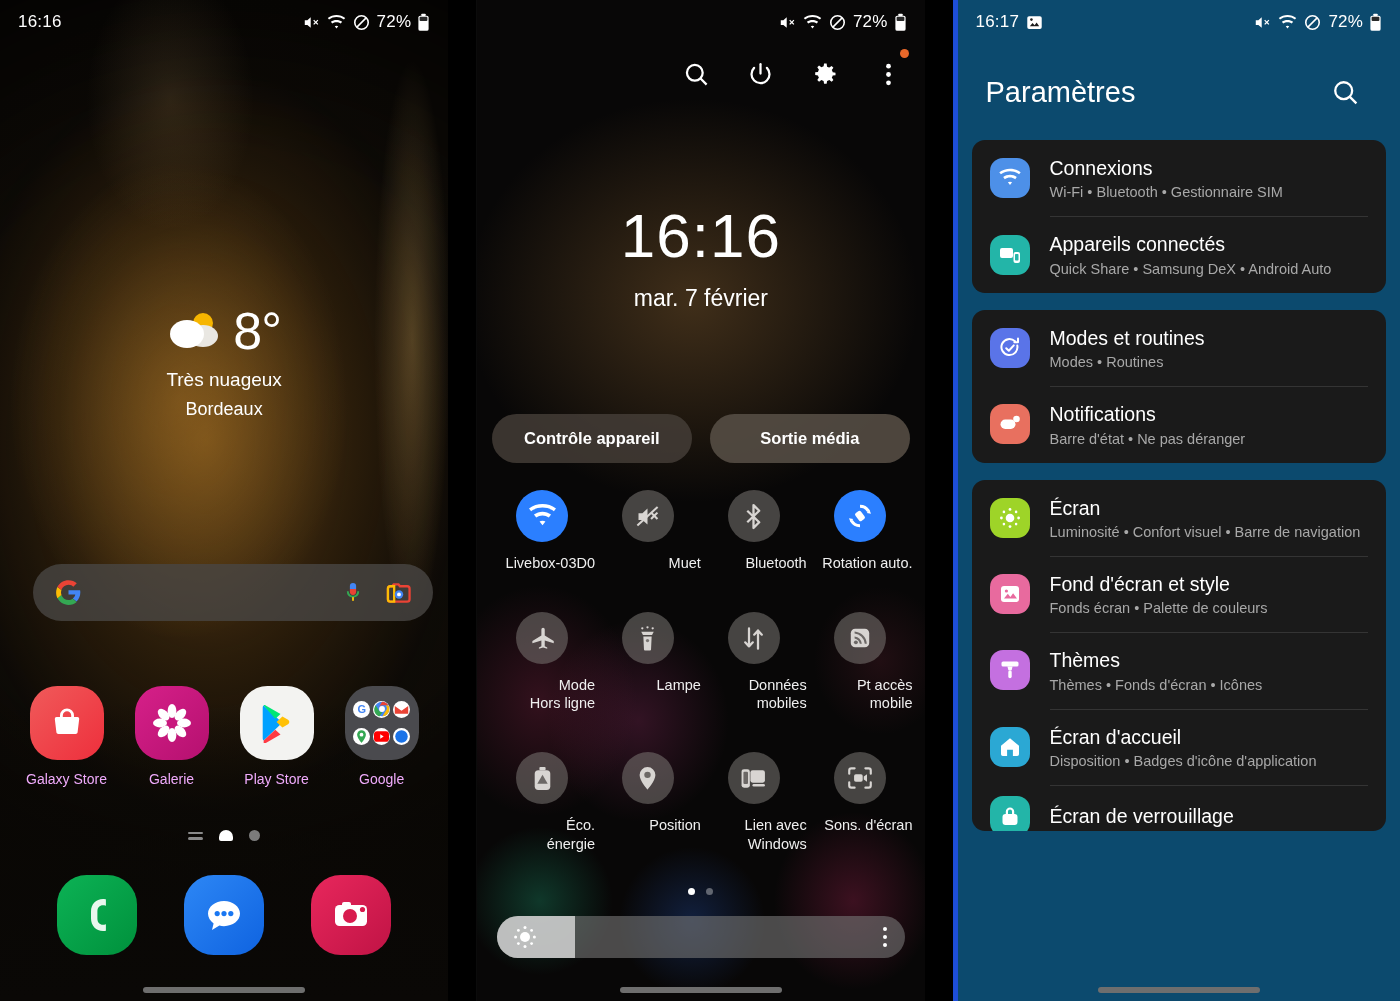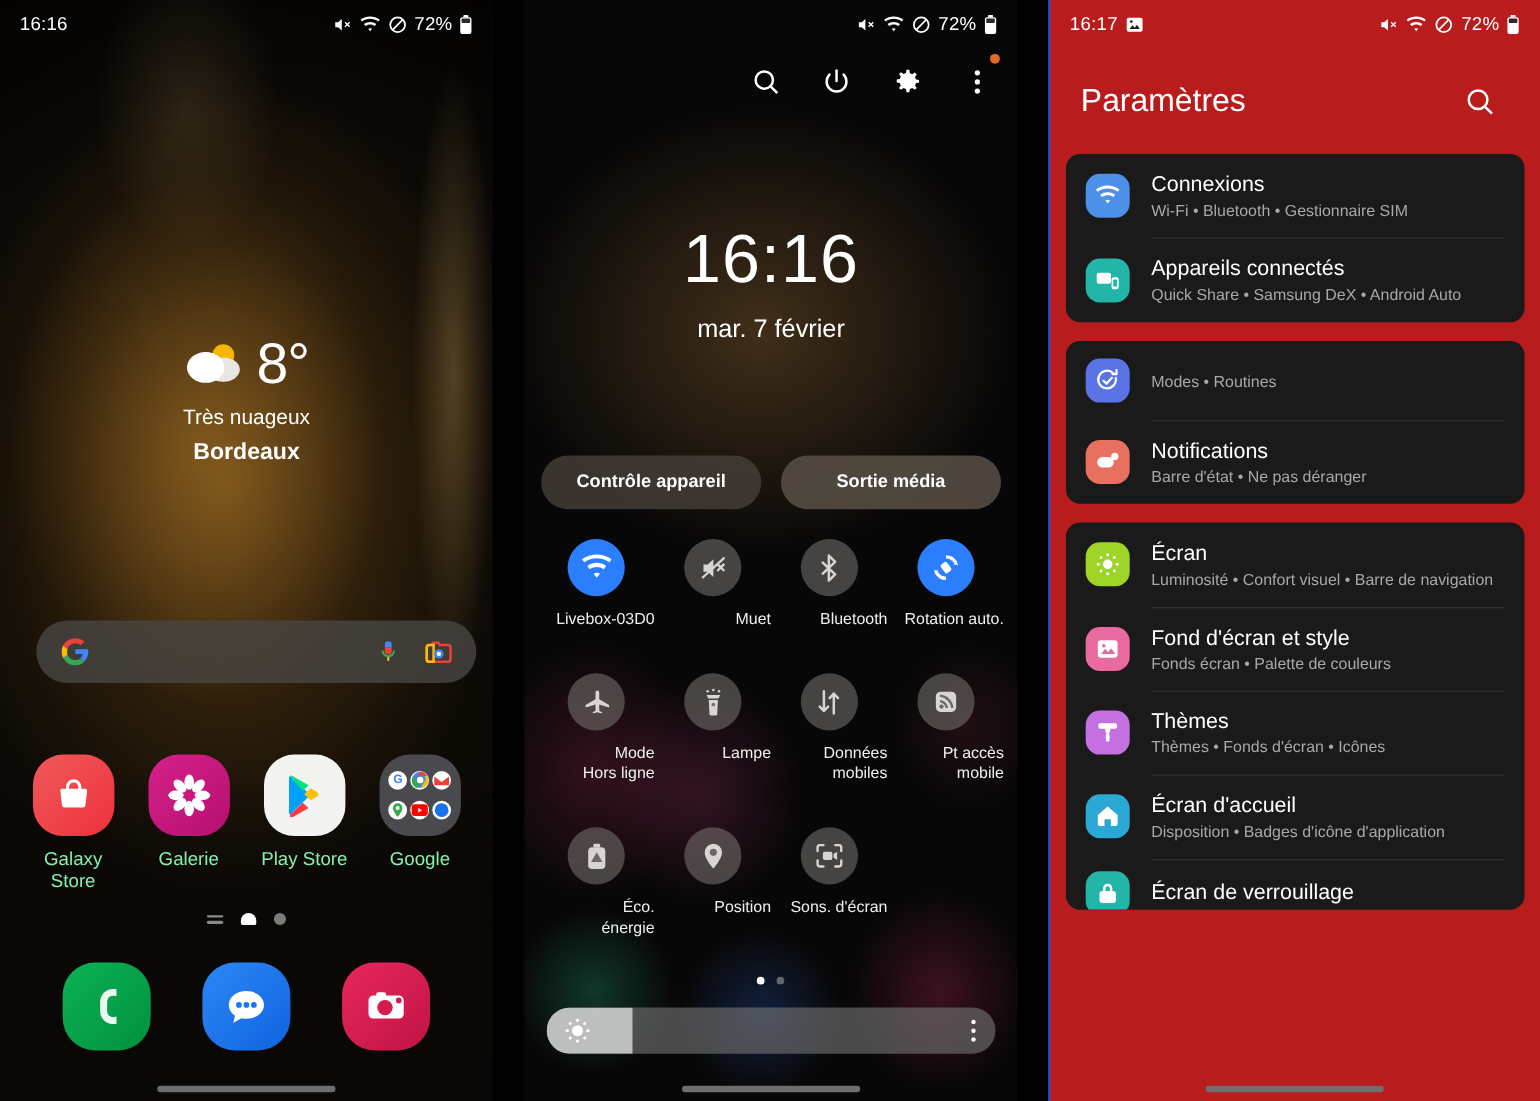--- a/index.html
+++ b/index.html
@@ -8,21 +8,21 @@
     background: #000;
     font-family: "Liberation Sans", sans-serif;
     overflow: hidden;
   }
   .screens { display: flex; width: 1400px; height: 1001px; gap: 28px; }
 
   
   .panel { position: relative; height: 1001px; overflow: hidden; }
   .p1 { width: 467px; }
   .p2 { width: 467px; border-left: 1px solid #0b0b0b; }
-  .p3 { width: 466px; border-left: 2px solid #1d4ed8; background: #b91c1c; }
+  .p3 { width: 466px; border-left: 5px solid #1d4ed8; background: #0c4a6e; }
 
   
   .wall {
     position: absolute; inset: 0;
     background:
       radial-gradient(ellipse 120% 60% at 52% 118%, rgba(255,190,90,0.05) 0%, rgba(0,0,0,0) 62%),
       radial-gradient(ellipse 78% 52% at 46% 44%, rgba(168,112,34,0.58) 0%, rgba(96,62,18,0.34) 42%, rgba(20,13,5,0.05) 72%, rgba(0,0,0,0) 88%),
       radial-gradient(ellipse 54% 34% at 40% 40%, rgba(196,138,48,0.42) 0%, rgba(0,0,0,0) 70%),
       radial-gradient(circle at 50% 46%, rgba(0,0,0,0) 52%, rgba(0,0,0,0.45) 74%, rgba(0,0,0,0.9) 100%),
       #0d0a06;
@@ -51,21 +51,21 @@
   svg { display:block; }
 
   
   .weather {
     position: absolute; top: 305px; left: 0; right: 0;
     text-align: center; color: #fff; z-index: 20;
   }
   .w-top { display: flex; align-items: center; justify-content: center; gap: 10px; }
   .w-temp { font-size: 52px; font-weight: 300; line-height: 1; letter-spacing: -1px; }
   .w-cond { font-size: 19px; margin-top: 12px; font-weight: 400; }
-  .w-city { font-size: 21px; margin-top: 8px; font-weight: 700; }
+  .w-city { font-size: 18px; margin-top: 8px; font-weight: 400; }
 
   
   .gsearch {
     position: absolute; top: 564px; left: 33px; width: 400px; height: 57px;
     background: rgba(72,70,68,0.80); border-radius: 30px;
     display: flex; align-items: center; padding: 0 22px; z-index: 20;
   }
   .gs-spacer { flex: 1; }
   .gs-icons { display:flex; align-items:center; gap: 22px; }
 
@@ -75,21 +75,21 @@
     display: flex; justify-content: space-around; padding: 0 14px; z-index: 20;
   }
   .app { width: 96px; text-align: center; }
   .app-icon {
     width: 74px; height: 74px; margin: 0 auto;
     border-radius: 34% / 34%;
     display: flex; align-items: center; justify-content: center;
     position: relative;
   }
   .squircle { border-radius: 37%; }
-  .app-label { color: #86efac; font-size: 17px; margin-top: 11px; }
+  .app-label { color: #f0abfc; font-size: 14px; margin-top: 11px; }
 
   
   .folder {
     background: #4a4a4e;
     display: grid; grid-template-columns: repeat(3, 1fr); grid-template-rows: repeat(2, 1fr);
     gap: 3px; padding: 11px 9px;
   }
   .mini { width: 17px; height: 17px; border-radius: 50%; background: #fff;
           display:flex; align-items:center; justify-content:center;
           font-size: 11px; font-weight: bold; overflow:hidden;}
@@ -591,20 +591,33 @@
           </div>
         </div>
         <div class="qp-tile">
           <div class="tile-circle">
             <svg width="25" height="27" viewBox="0 0 22 26" fill="#d8d5d2">
               <path d="M11 2a7.6 7.6 0 017.6 7.6c0 5.6-7.6 14-7.6 14S3.4 15.2 3.4 9.6A7.6 7.6 0 0111 2z"></path>
               <circle cx="11" cy="9.5" r="3.1" fill="#6c6866"></circle>
             </svg>
           </div>
           <div class="tile-label">Position</div>
+        </div>
+        <div class="qp-tile">
+          <div class="tile-circle">
+            <svg width="27" height="25" viewBox="0 0 26 24" fill="#d8d5d2">
+              <rect x="10" y="4" width="14" height="12" rx="2.2"></rect>
+              <rect x="12" y="17.4" width="12" height="2.4" rx="1.2"></rect>
+              <rect x="1.5" y="3" width="8" height="18" rx="2.4"></rect>
+              <rect x="3.3" y="5.4" width="4.4" height="12" rx="1" fill="#6c6866"></rect>
+            </svg>
+          </div>
+          <div class="tile-label">
+            <span>Lien avec</span><br><span>Windows</span>
+          </div>
         </div>
         <div class="qp-tile">
           <div class="tile-circle">
             <svg width="28" height="26" viewBox="0 0 26 24" fill="none" stroke="#d8d5d2" stroke-width="2" stroke-linecap="round">
               <path d="M3 8V5a2 2 0 012-2h3M23 8V5a2 2 0 00-2-2h-3M3 16v3a2 2 0 002 2h3M23 16v3a2 2 0 01-2 2h-3"></path>
               <rect x="7.5" y="8.5" width="8" height="7" rx="1.6" fill="#d8d5d2" stroke="none"></rect>
               <path d="M16.5 10.5l3-2v7l-3-2z" fill="#d8d5d2" stroke="none"></path>
             </svg>
           </div>
           <div class="tile-label">Sons. d'écran</div>
@@ -726,20 +739,21 @@
       <div class="set-group">
         <div class="set-item">
           <div class="set-ic" style="background:#5a74e8">
             <svg width="24" height="24" viewBox="0 0 24 24" fill="none" stroke="#fff" stroke-width="2" stroke-linecap="round" stroke-linejoin="round">
                 <path d="M20 6.2V2.4M20 6.2h-3.6"></path>
                 <path d="M19.3 9.6A8 8 0 1117 5.3"></path>
                 <path d="M8.2 12.2l2.6 2.6 5-5.4"></path>
               </svg>
           </div>
           <div class="set-txt">
+            <div class="set-name">Modes et routines</div>
             <div class="set-sub">Modes • Routines</div>
           </div>
         </div>
         <div class="set-item">
           <div class="set-ic" style="background:#e8705f">
             <svg width="24" height="24" viewBox="0 0 24 24" fill="#fff">
                 <rect x="2.5" y="7.5" width="15" height="9.5" rx="4.7"></rect>
                 <circle cx="18.5" cy="7" r="3.3"></circle>
               </svg>
           </div>

